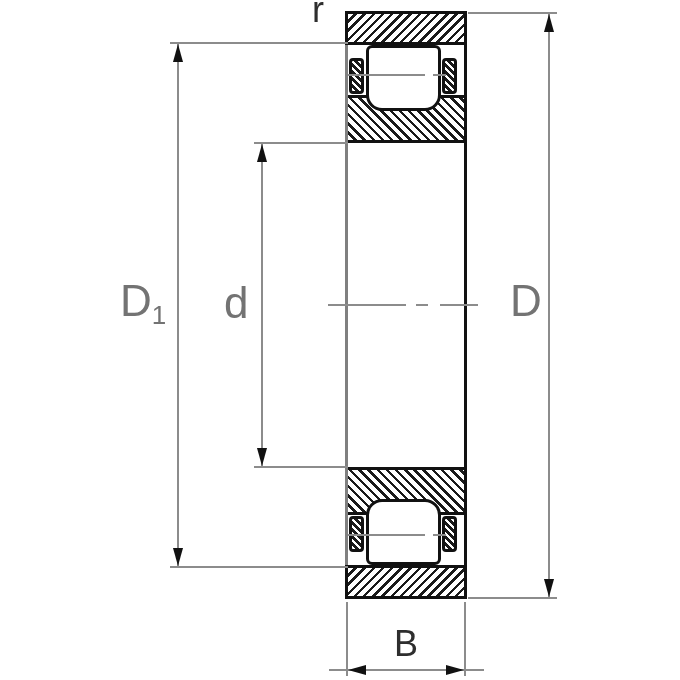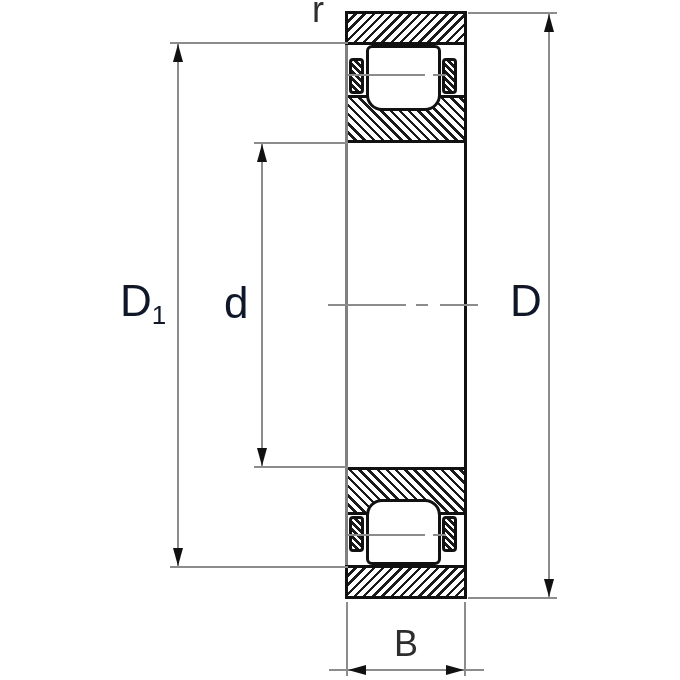--- a/index.html
+++ b/index.html
@@ -40,21 +40,21 @@
   }
 
   
   .bearing-body{border:3px solid #111111;background:#ffffff;}
   .band{border-top:3px solid #111111;border-bottom:3px solid #111111;}
   .roller{background:#ffffff;border:3px solid #111111;}
   .cage{border:3px solid #111111;border-radius:4px;}
 
   
   .dimlabel{
-    color:#0f172a;font-size:44px;line-height:1;font-weight:400;
+    color:#737373;font-size:44px;line-height:1;font-weight:400;
     white-space:nowrap;
   }
   .dimlabel .sub{font-size:26px;vertical-align:-8px;}
   .smalllabel{color:#2e2e2e;font-size:36px;line-height:1;font-weight:400;}
 </style>
 </head>
 <body>
 
 <div id="canvas">
 

